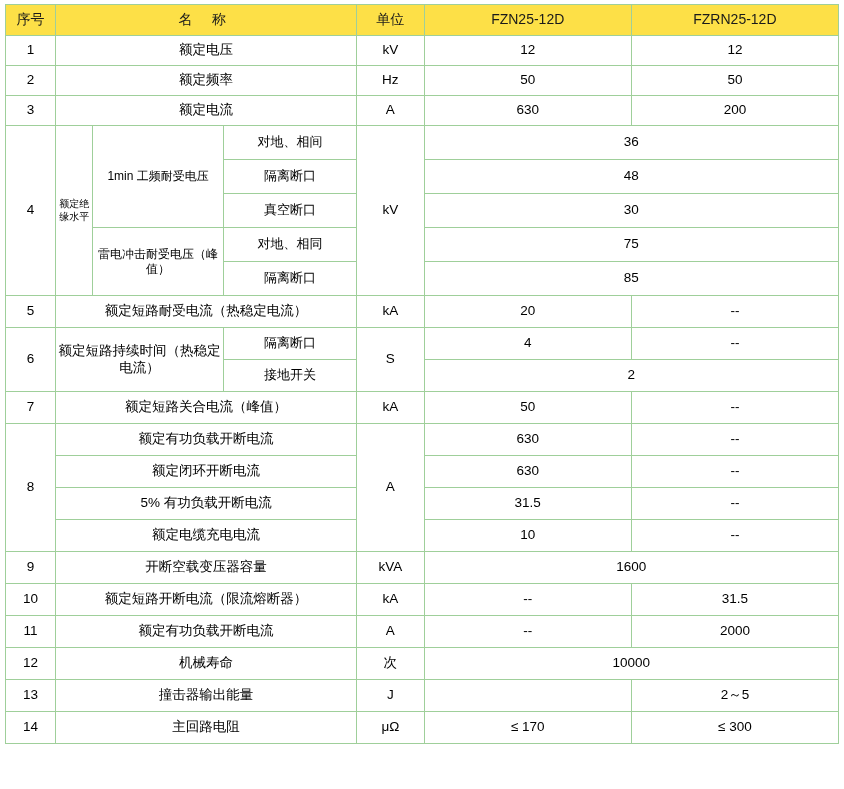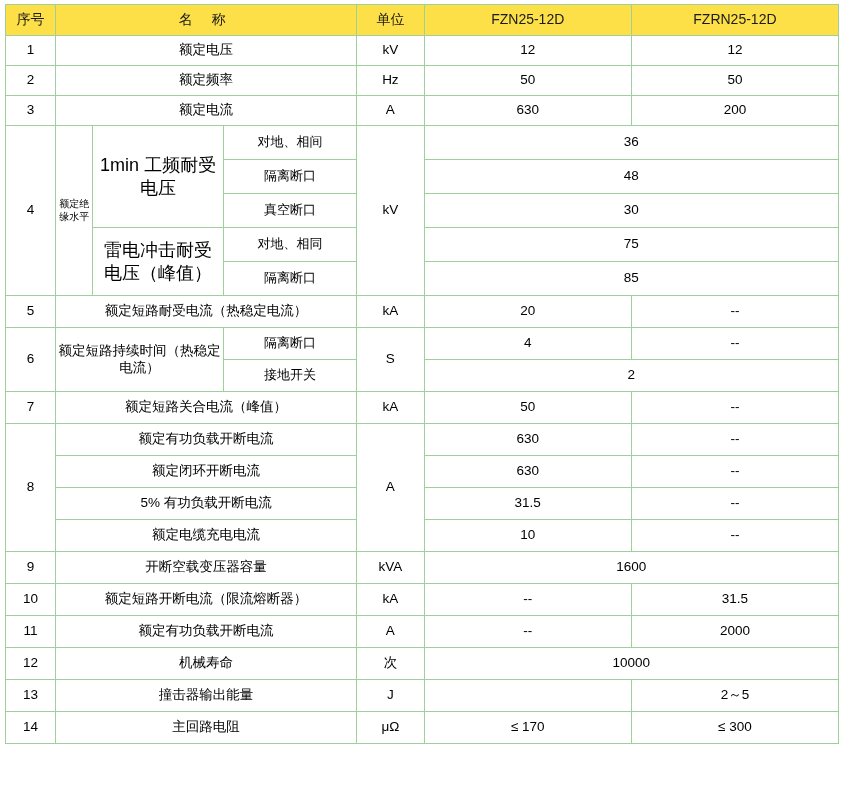--- a/index.html
+++ b/index.html
@@ -48,30 +48,29 @@
   }
   .sub-label {
     font-size: 13px;
   }
   .vert-label {
     font-size: 10px;
     line-height: 1.35;
     width: 34px;
   }
   .tall-label {
-    font-size: 18px;
+    font-size: 12px;
     line-height: 1.35;
   }
   .dash {
     letter-spacing: 0px;
   }
   .wide-head {
     letter-spacing: 0.55em;
     padding-left: 0.55em;
-    font-family: Liberation Serif, serif;
   }
   .r30 { height: 30px; }
   .r34 { height: 34px; }
   .r32 { height: 32px; }
 </style>
 </head>
 <body>
 
 <div class="sheet">
   <table class="spec">

